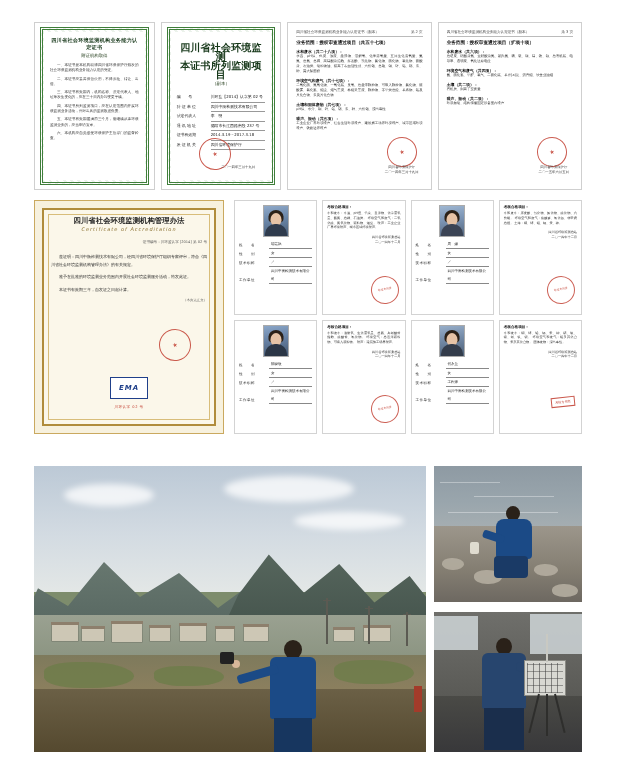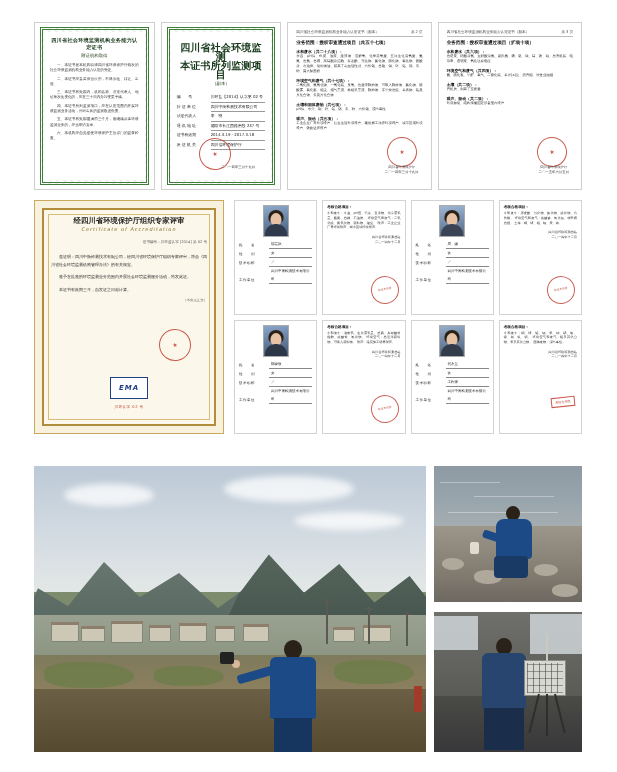--- a/index.html
+++ b/index.html
@@ -717,21 +717,21 @@
         </div>
       </div>
     </div>
   </div>
 
   <div class="row2">
 
     <div class="big-cert">
       <div class="big-cert-frame"></div>
       <div class="big-cert-inner">
-        <div class="bc-title">经四川省环境保护厅组织专家评审</div>
+        <div class="bc-title">四川省社会环境监测机构管理办法</div>
         <div class="bc-script">Certificate of Accreditation</div>
         <div class="bc-right">证书编号：川环监认字 [2014] 第 02 号</div>
         <div class="bc-body">
           <p>兹证明：四川中衡检测技术有限公司，经四川省环境保护厅组织专家评审，符合《四川省社会环境监测机构管理办法》的有关规定。</p>
           <p>准予在批准的环境监测业务范围内开展社会环境监测服务活动，特发此证。</p>
           <p>本证书有效期三年，自发证之日起计算。</p>
         </div>
         <div class="bc-note">（本页无正文）</div>
         <div class="seal bc-seal">
           <span class="seal-star">★</span>

